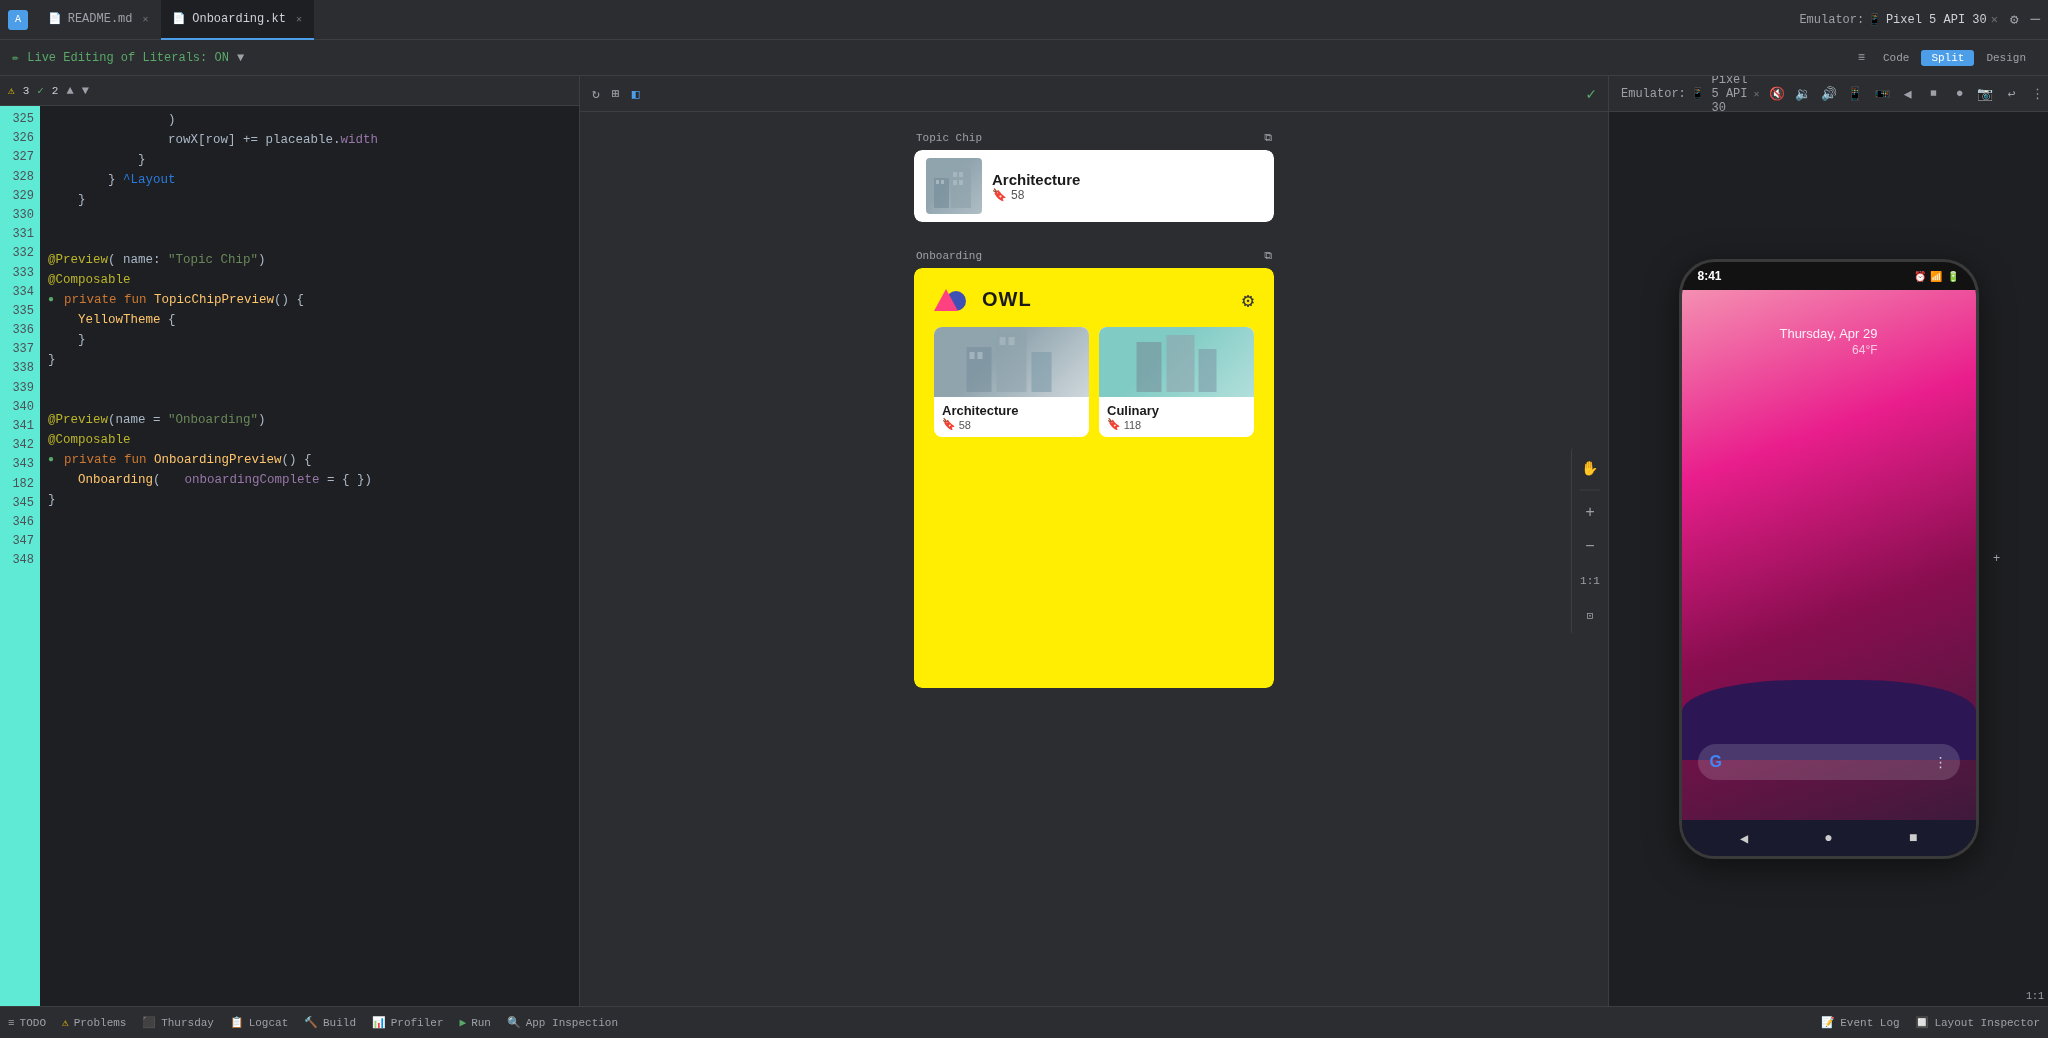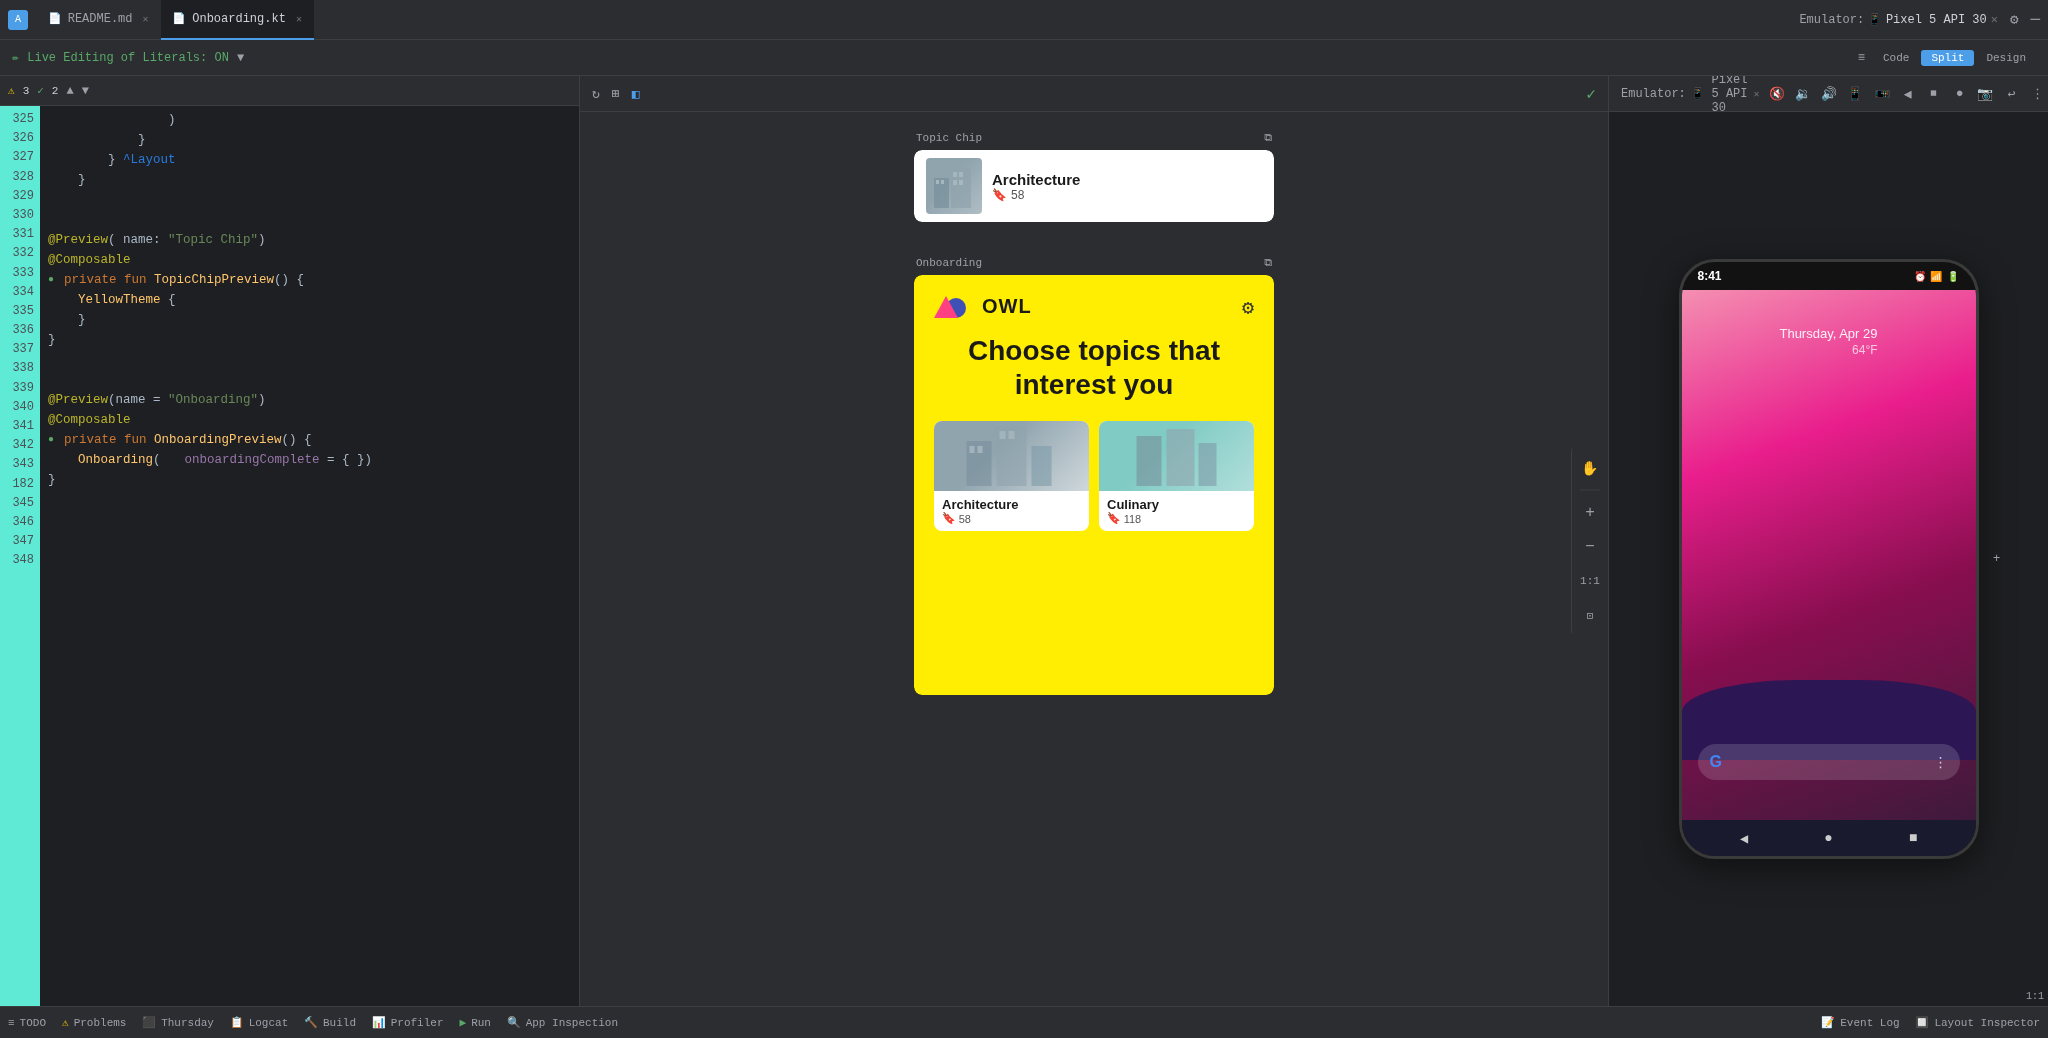--- a/index.html
+++ b/index.html
@@ -146,21 +146,21 @@
       overflow: hidden;
       position: relative;
     }
 
     .preview-content {
       flex: 1;
       overflow-y: auto;
       padding: 20px;
       display: flex;
       flex-direction: column;
-      gap: 35px;
+      gap: 28px;
       align-items: center;
     }
 
     
     .preview-section {
       display: flex;
       flex-direction: column;
       gap: 6px;
       width: 360px;
     }
@@ -594,20 +594,23 @@
         <span class="ln">345</span>
         <span class="ln">346</span>
         <span class="ln">347</span>
         <span class="ln">348</span>
       </div>
       <div class="code-area">
         <div class="code-line">
           <span class="code-text"><span class="plain">                ) </span></span>
         </div>
         <div class="code-line">
+          <span class="code-text"><span class="plain">                rowX[row] += placeable.</span><span class="prop">width</span></span>
+        </div>
+        <div class="code-line">
           <span class="code-text"><span class="plain">            }</span></span>
         </div>
         <div class="code-line">
           <span class="code-text"><span class="plain">        } </span><span class="cyan">^Layout</span></span>
         </div>
         <div class="code-line">
           <span class="code-text"><span class="plain">    }</span></span>
         </div>
         <div class="code-line">
             <span class="code-text"> </span>
@@ -724,21 +727,20 @@
             <div class="owl-logo">
               <div style="position:relative;display:flex;align-items:center;margin-right:4px;">
                 <div style="width:0;height:0;border-left:12px solid transparent;border-right:12px solid transparent;border-bottom:22px solid #ff4081;position:relative;z-index:2;"></div>
                 <div style="width:20px;height:20px;background:#3f51b5;border-radius:50%;position:absolute;right:-8px;top:2px;z-index:1;"></div>
               </div>
               <span style="font-size:20px;font-weight:900;color:#1a1a1a;font-family:sans-serif;letter-spacing:1px;margin-left:16px;">OWL</span>
             </div>
 
             <span class="owl-gear">⚙</span>
 
-            <div class="onboarding-title">Choose topics that interest you</div>
 
             <div class="topics-grid">
               <div class="topic-card">
                 <div class="topic-card-img">
                   <div class="topic-card-img-inner"></div>
                   <svg viewBox="0 0 100 70" style="position:absolute;top:0;left:0;width:100%;height:100%;opacity:0.6;">
                     <rect x="5" y="20" width="25" height="45" fill="#78909c"></rect>
                     <rect x="35" y="5" width="30" height="60" fill="#90a4ae"></rect>
                     <rect x="70" y="25" width="20" height="40" fill="#7e9ba8"></rect>
                     <rect x="8" y="25" width="5" height="7" fill="#b0bec5"></rect>

